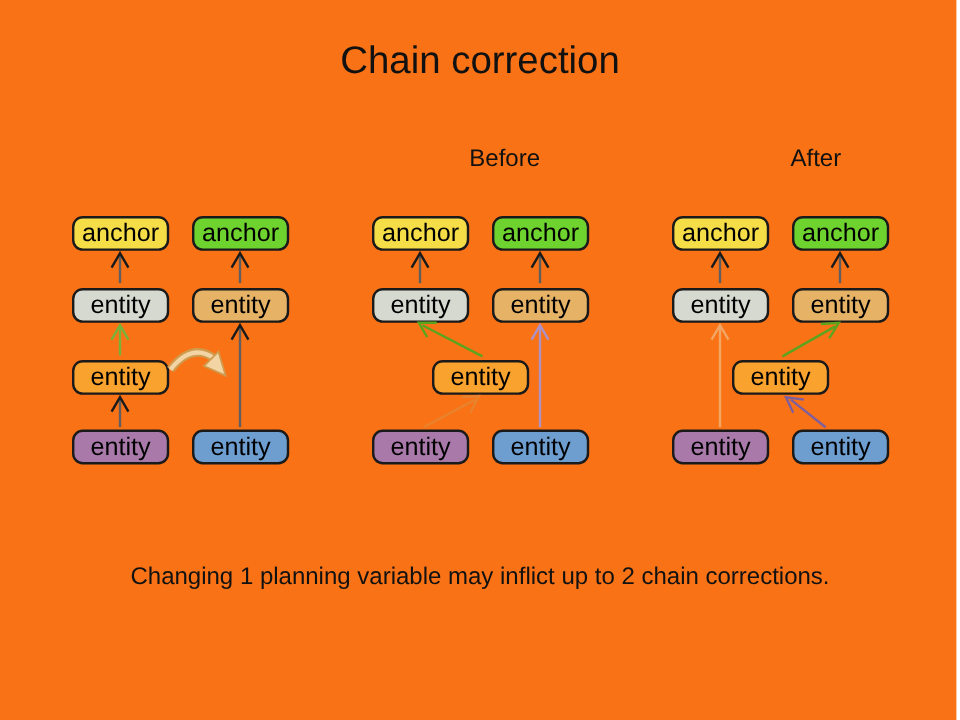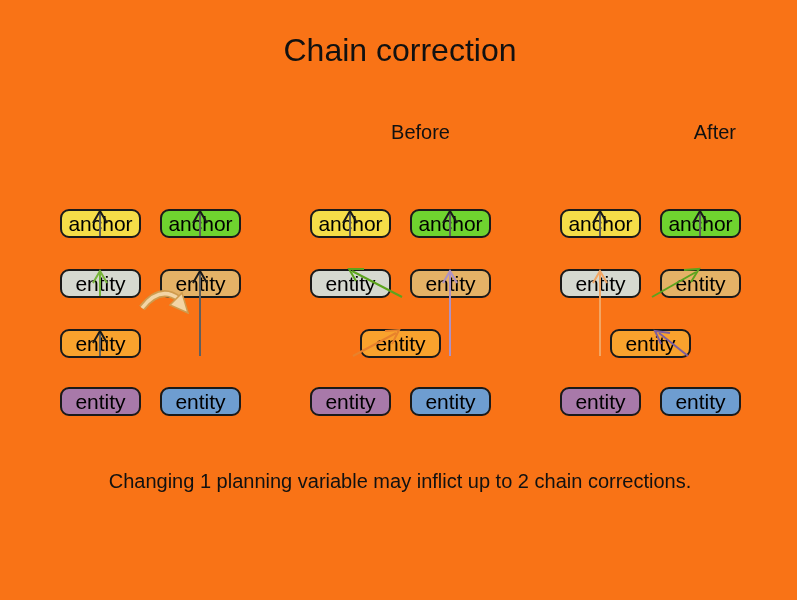--- a/index.html
+++ b/index.html
@@ -15,33 +15,33 @@
     position:absolute;top:121px;width:100px;text-align:right;
     font-size:20px;color:#111;
   }
   .caption{
     position:absolute;left:0;top:470px;width:800px;text-align:center;
     font-size:20px;color:#111;
   }
   .box{
     position:absolute;width:81px;height:29px;box-sizing:border-box;
     border:2px solid #1a1a1a;border-radius:9px;
-    text-align:center;font-size:21px;line-height:25px;color:#000;margin-top:29px;
+    text-align:center;font-size:21px;line-height:25px;color:#000;
   }
   svg.overlay{position:absolute;left:0;top:0;}
 </style>
 </head>
 <body>
 
 <div class="stage">
 
   <div class="title">Chain correction</div>
 
   <div class="group-label" style="left:350px;">Before</div>
-  <div class="group-label" style="left:636px;">After</div>
+  <div class="group-label" style="left:601px;">After</div>
 
   <div class="box" style="left: 60px; top: 180px; background-color: rgb(245, 221, 72);">anchor</div>
   <div class="box" style="left: 160px; top: 180px; background-color: rgb(111, 211, 47);">anchor</div>
   <div class="box" style="left: 60px; top: 240px; background-color: rgb(214, 217, 208);">entity</div>
   <div class="box" style="left: 160px; top: 240px; background-color: rgb(229, 178, 102);">entity</div>
   <div class="box" style="left: 60px; top: 300px; background-color: rgb(249, 162, 45);">entity</div>
   <div class="box" style="left: 60px; top: 358px; background-color: rgb(168, 121, 169);">entity</div>
   <div class="box" style="left: 160px; top: 358px; background-color: rgb(110, 157, 208);">entity</div>
 
   <div class="box" style="left: 310px; top: 180px; background-color: rgb(245, 221, 72);">anchor</div>

